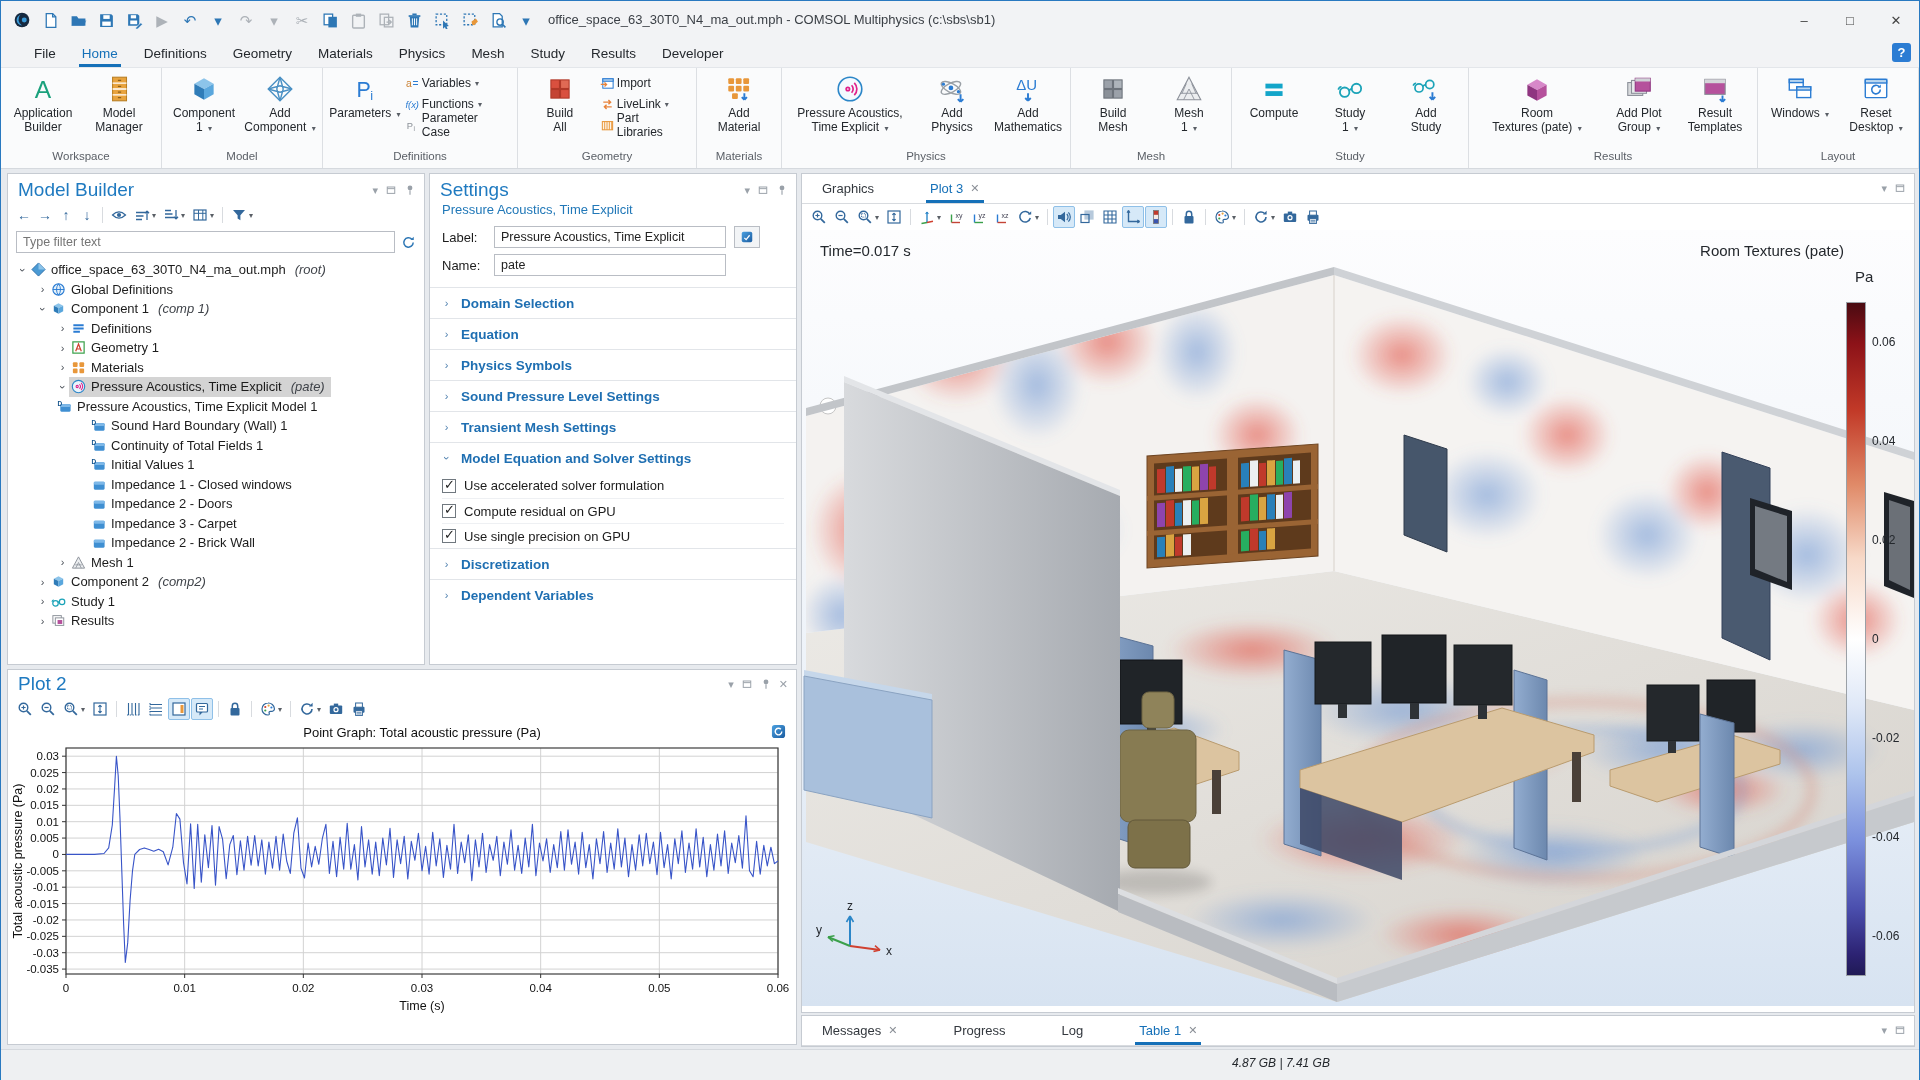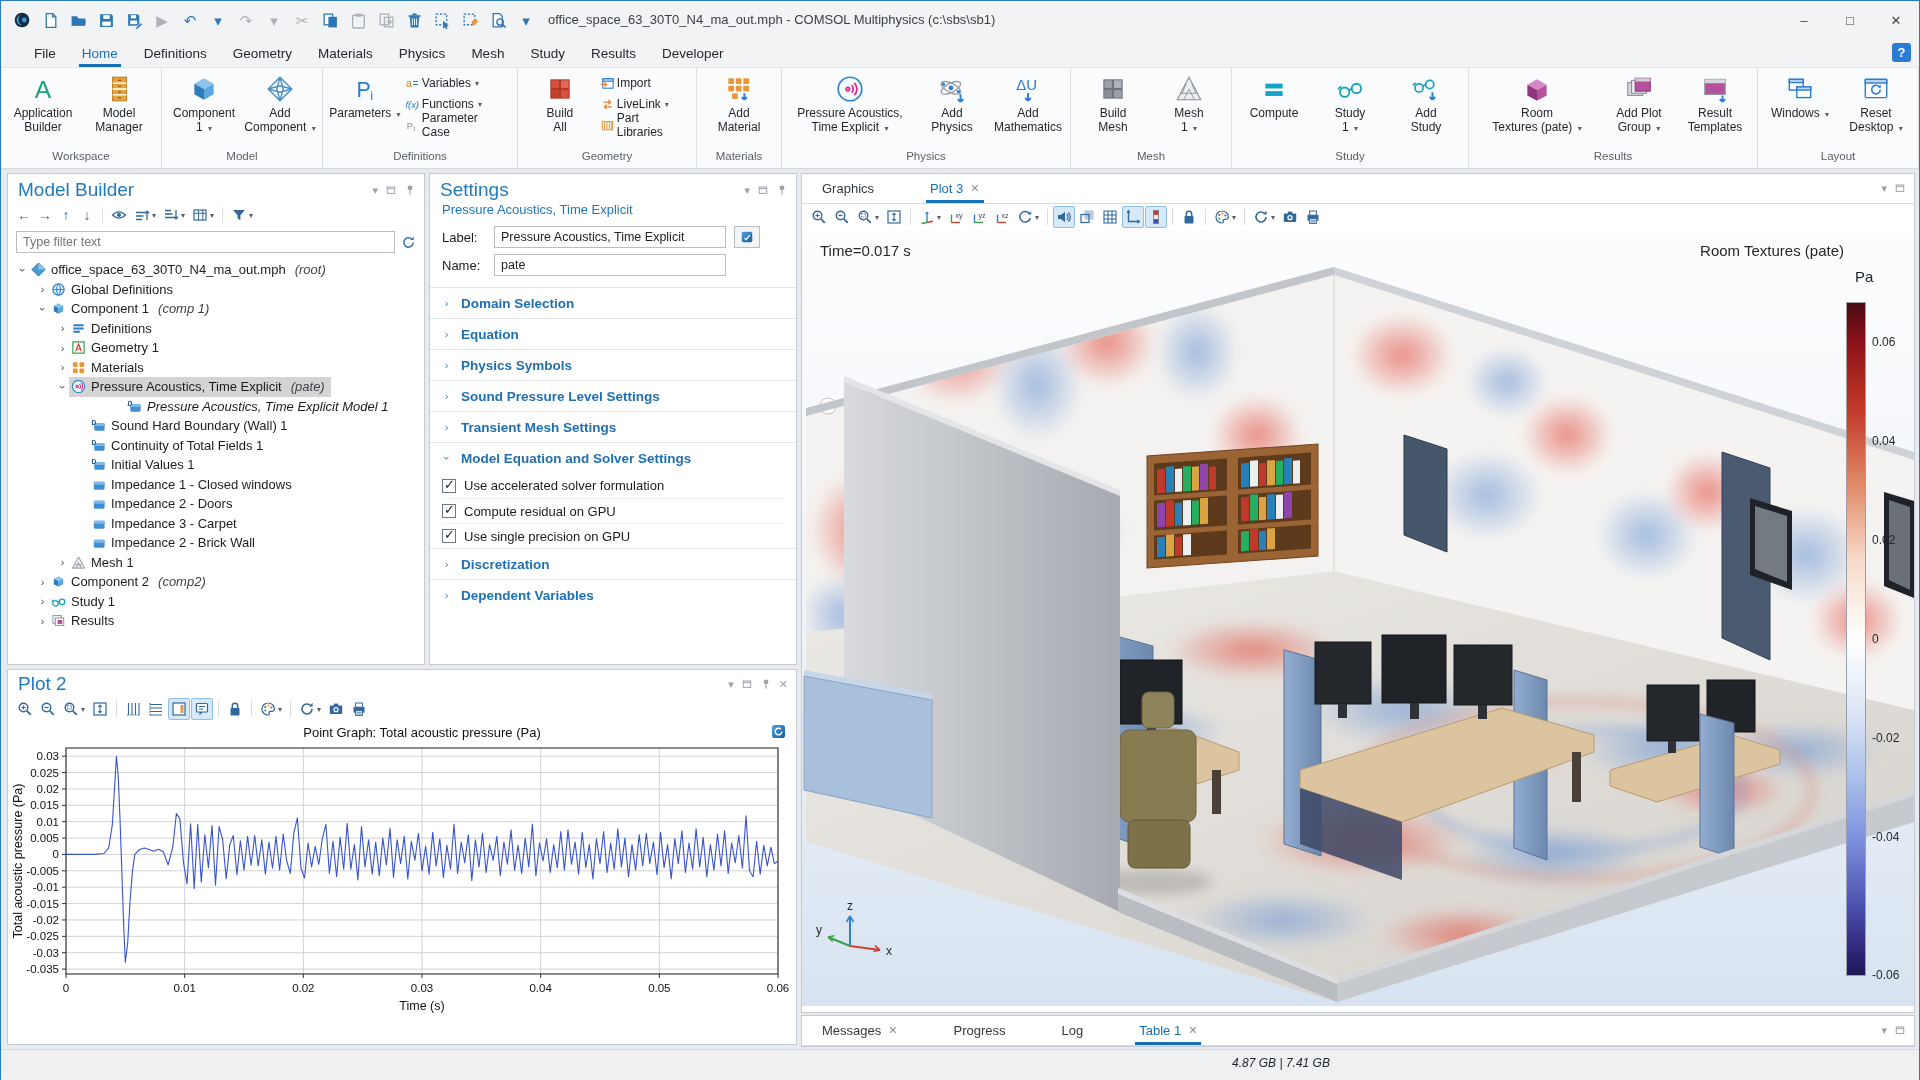--- a/index.html
+++ b/index.html
@@ -1076,21 +1076,21 @@
         <div class="trow" style="padding-left: 48px;">
           <span class="exp open">›</span>
           <span class="tsel selected">
             <svg>
               <use href="#t-acoustics"></use>
             </svg>
             <span>Pressure Acoustics, Time Explicit</span>
             <span class="tsuffix">(pate)</span>
           </span>
         </div>
-        <div class="trow" style="padding-left: 104px; font-style: italic;">
+        <div class="trow" style="padding-left: 34px;">
           <span class="exp"></span>
           <span class="tsel">
             <svg>
               <use href="#t-node-d"></use>
             </svg>
             <span>Pressure Acoustics, Time Explicit Model 1</span>
           </span>
         </div>
         <div class="trow" style="padding-left: 68px;">
           <span class="exp"></span>
@@ -1781,21 +1781,21 @@
       <span class="overlay-label" style="left:0; right:70px; top:12px; text-align:right">Room Textures (pate)</span>
       <span class="overlay-label" style="left:1053px; top:38px">Pa</span>
       <div class="cbar" id="cbar" style="left:1044px; top:72px; height:674px"></div>
       <div id="cbar-ticks">
           <span class="cbar-tick" style="left: 1070px; top: 104.647px;">0.06</span>
           <span class="cbar-tick" style="left: 1070px; top: 203.765px;">0.04</span>
           <span class="cbar-tick" style="left: 1070px; top: 302.882px;">0.02</span>
           <span class="cbar-tick" style="left: 1070px; top: 402px;">0</span>
           <span class="cbar-tick" style="left: 1070px; top: 501.118px;">-0.02</span>
           <span class="cbar-tick" style="left: 1070px; top: 600.235px;">-0.04</span>
-          <span class="cbar-tick" style="left: 1070px; top: 699.353px; margin-top: 39px;">-0.06</span>
+          <span class="cbar-tick" style="left: 1070px; top: 699.353px;">-0.06</span>
         </div>
     </div>
   </div>
 
   <div class="panel" id="bottom-tabs">
     <div class="gtabs" id="btabs" style="height:30px">
         <span class="gtab">
           <span>Messages</span>
           <span class="x">✕</span>
         </span>

